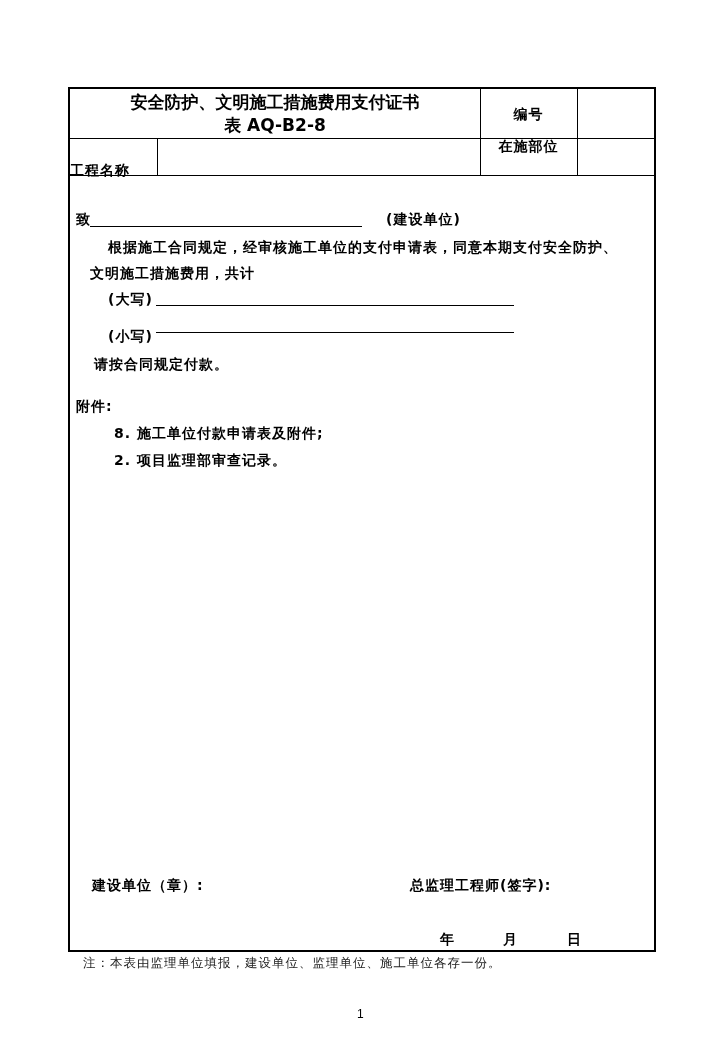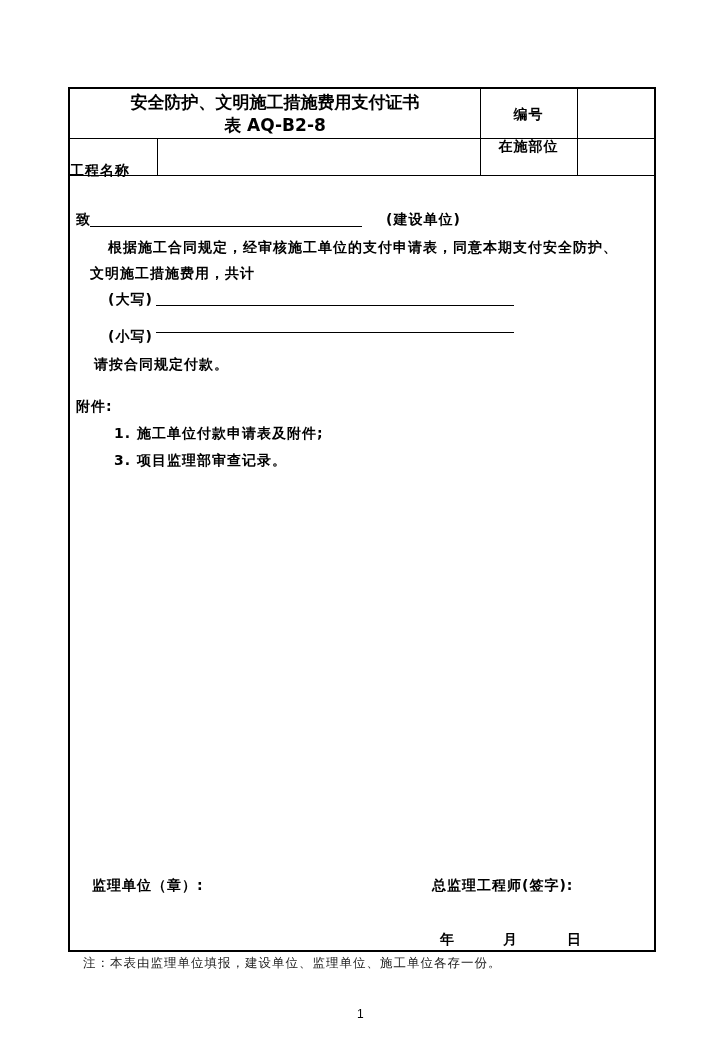--- a/index.html
+++ b/index.html
@@ -49,24 +49,24 @@
 
 <div class="txt" style="left:108px; top:291px;">(大写)</div>
 <div class="uline" style="left:156px; top:305px; width:358px;"></div>
 
 <div class="txt" style="left:108px; top:318px;margin-top:10px;">(小写)</div>
 <div class="uline" style="left:156px; top:332px; width:358px;"></div>
 
 <div class="txt" style="left:94px; top:344px;margin-top:12px;">请按合同规定付款。</div>
 
 <div class="txt" style="left:76px; top:398px;">附件:</div>
-<div class="txt" style="left:114px; top:425px;">1. 施工单位付款申请表及附件;</div>
-<div class="txt" style="left:114px; top:452px;">3. 项目监理部审查记录。</div>
+<div class="txt" style="left:114px; top:425px;">8. 施工单位付款申请表及附件;</div>
+<div class="txt" style="left:114px; top:452px;">2. 项目监理部审查记录。</div>
 
-<div class="txt" style="left:92px; top:877px;">监理单位（章）:</div>
-<div class="txt" style="left:432px; top:877px;text-align:center;">总监理工程师(签字):</div>
+<div class="txt" style="left:92px; top:877px;">建设单位（章）:</div>
+<div class="txt" style="left:410px; top:877px;text-align:center;">总监理工程师(签字):</div>
 
 <div class="txt" style="left:440px; top:931px;">年</div>
 <div class="txt" style="left:503px; top:931px;">月</div>
 <div class="txt" style="left:567px; top:931px;">日</div>
 
 <div class="note" style="left:83px; top:955px;">注：本表由监理单位填报，建设单位、监理单位、施工单位各存一份。</div>
 <div class="pagenum" style="left:357px; top:1007px;">1</div>
 
 </body></html>

